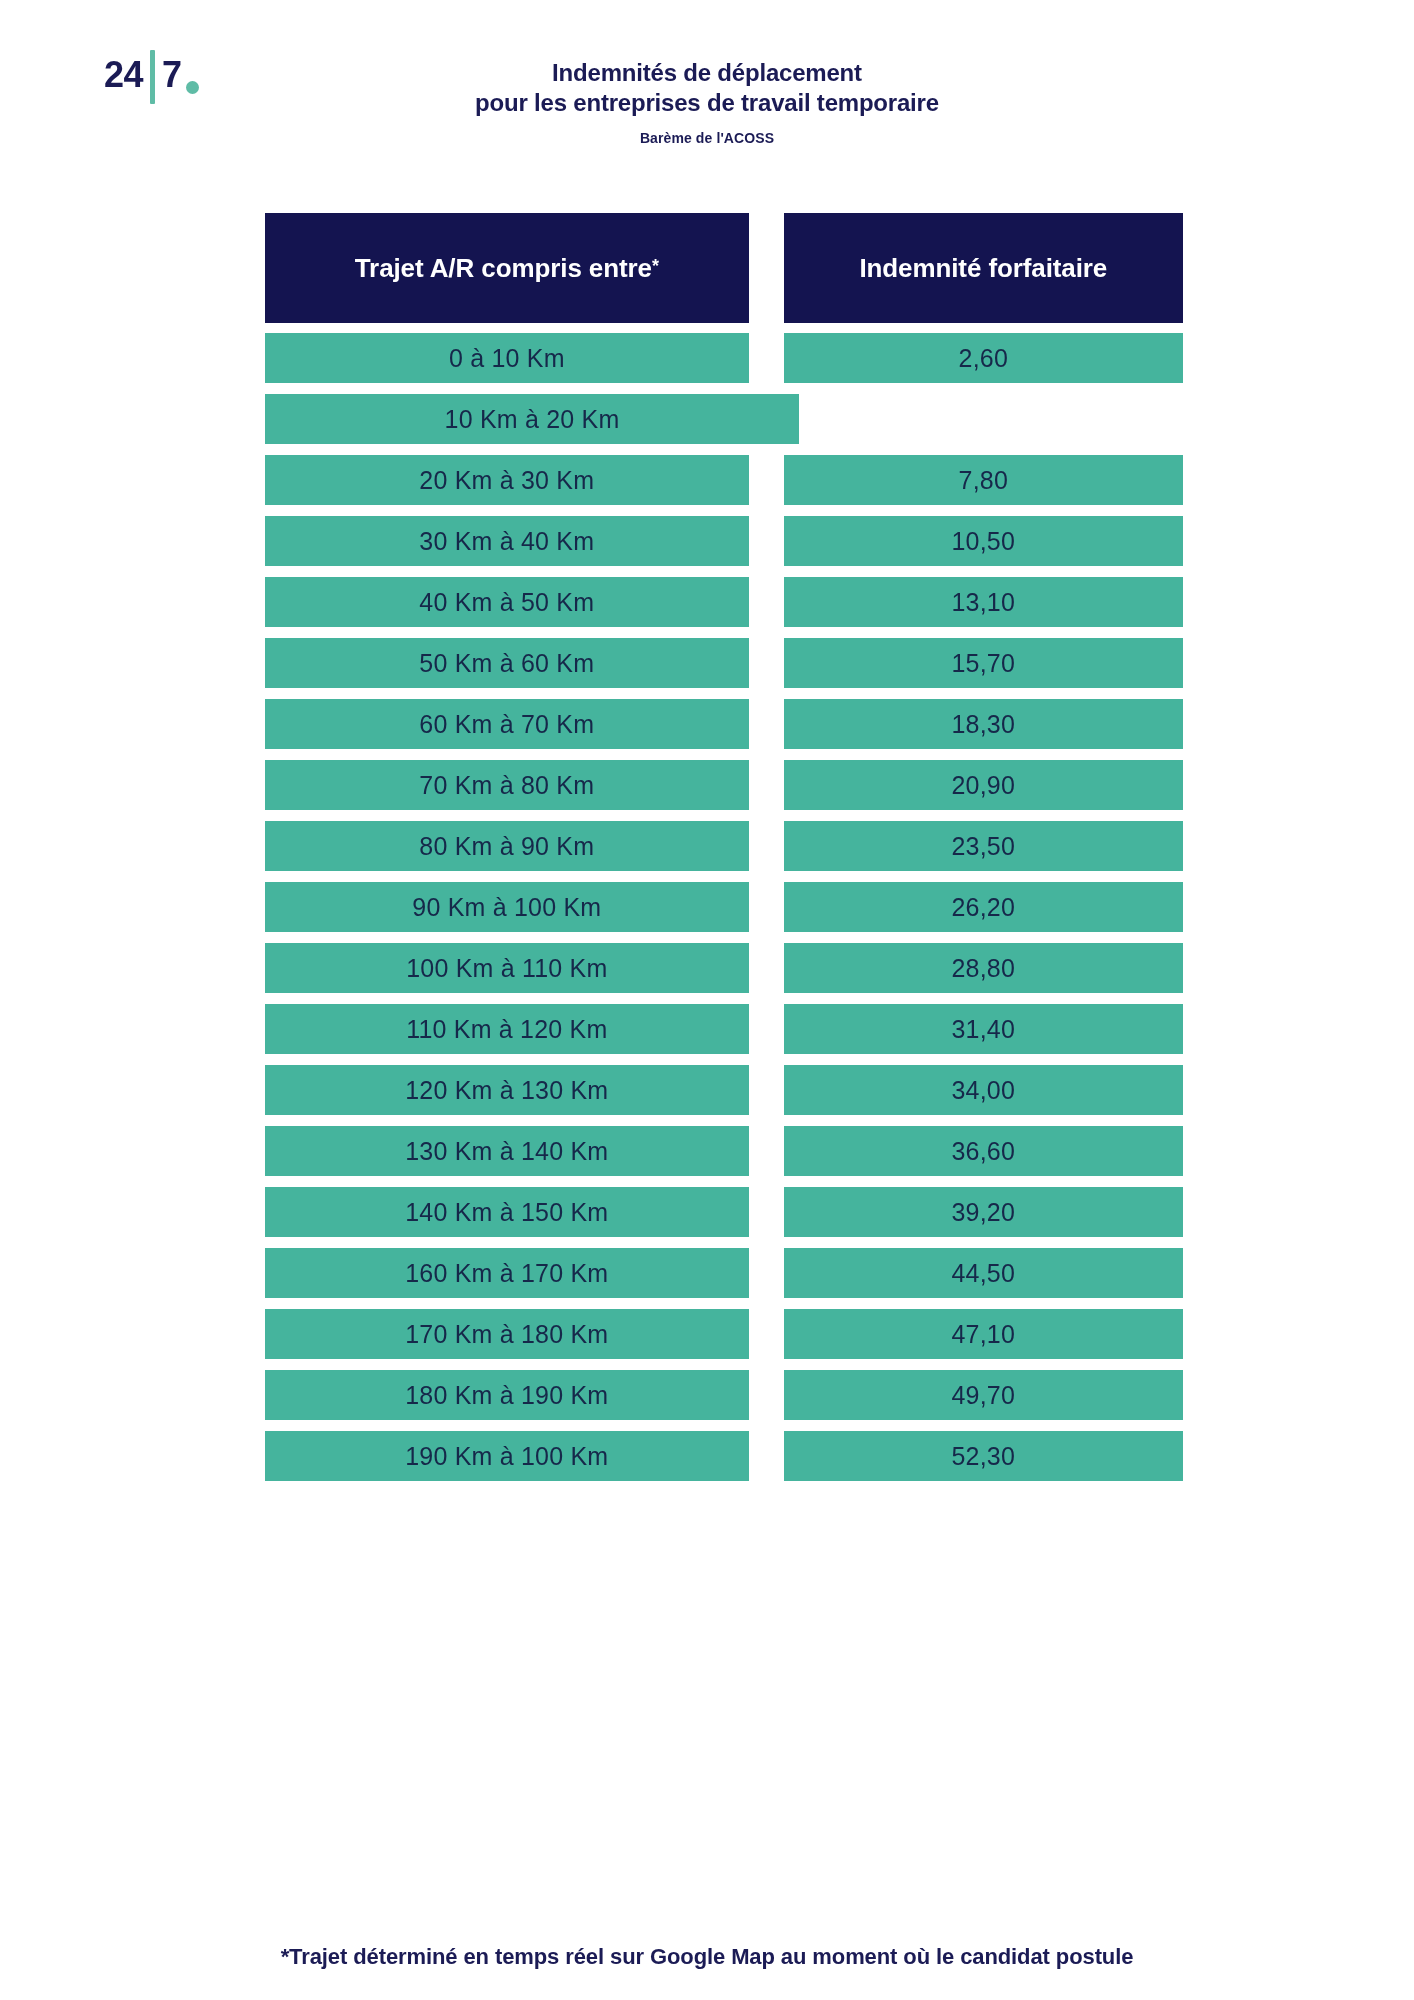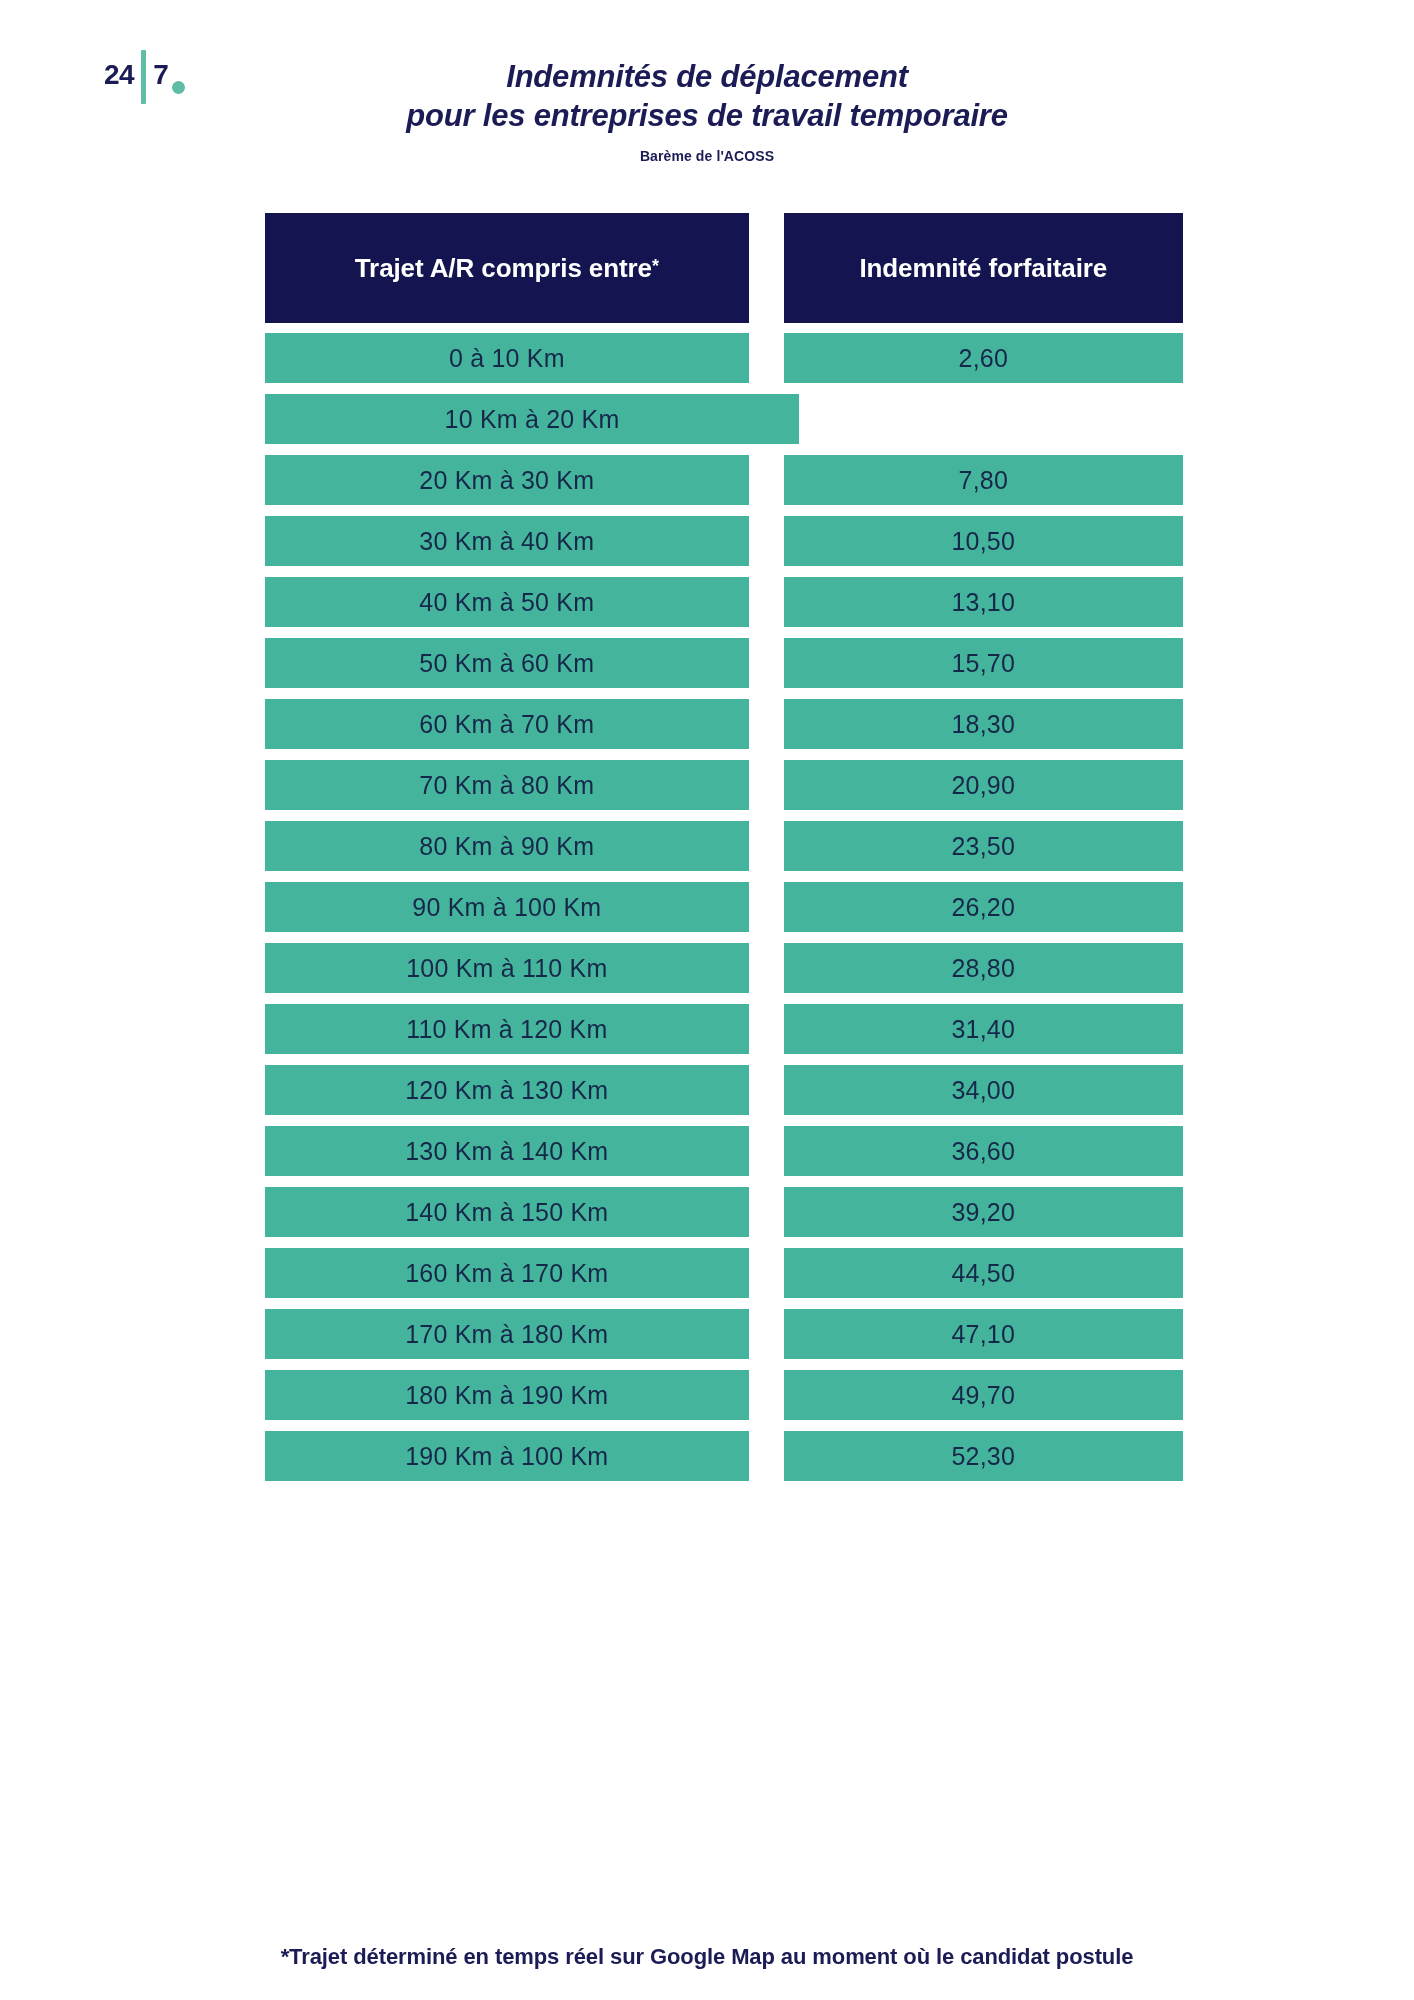--- a/index.html
+++ b/index.html
@@ -21,21 +21,21 @@
     position: relative;
     height: 200px;
   }
 
   .logo {
     position: absolute;
     left: 104px;
     top: 48px;
     display: flex;
     align-items: center;
-    font-size: 28px;
+    font-size: 36px;
     font-weight: 700;
     letter-spacing: -0.5px;
     color: #1b1b55;
     line-height: 1;
     text-align: center;
   }
   .logo .num { display: inline-block; }
   .logo .bar {
     display: inline-block;
     width: 5px;
@@ -58,26 +58,25 @@
   }
 
   .title-block {
     position: absolute;
     left: 0;
     right: 0;
     top: 58px;
     text-align: center;
   }
   .title-line {
-    font-size: 31px;
+    font-size: 24px;
     font-weight: 700;
     color: #1b1b55;
     line-height: 1.25;
     letter-spacing: -0.2px;
-    font-style: italic;
   }
   .subtitle {
     margin-top: 12px;
     font-size: 14px;
     font-weight: 700;
     color: #1b1b55;
     letter-spacing: 0.1px;
   }
 
   

